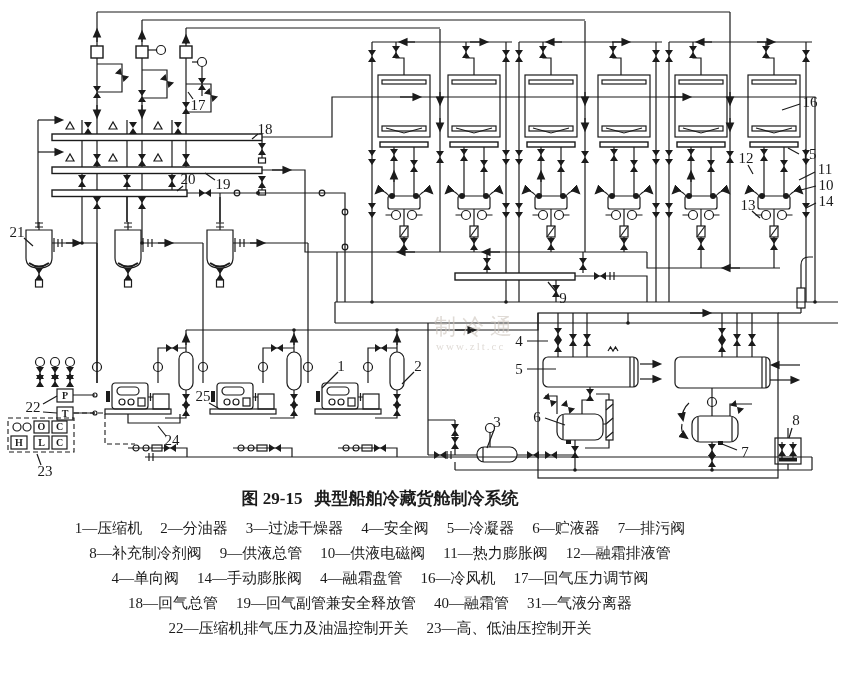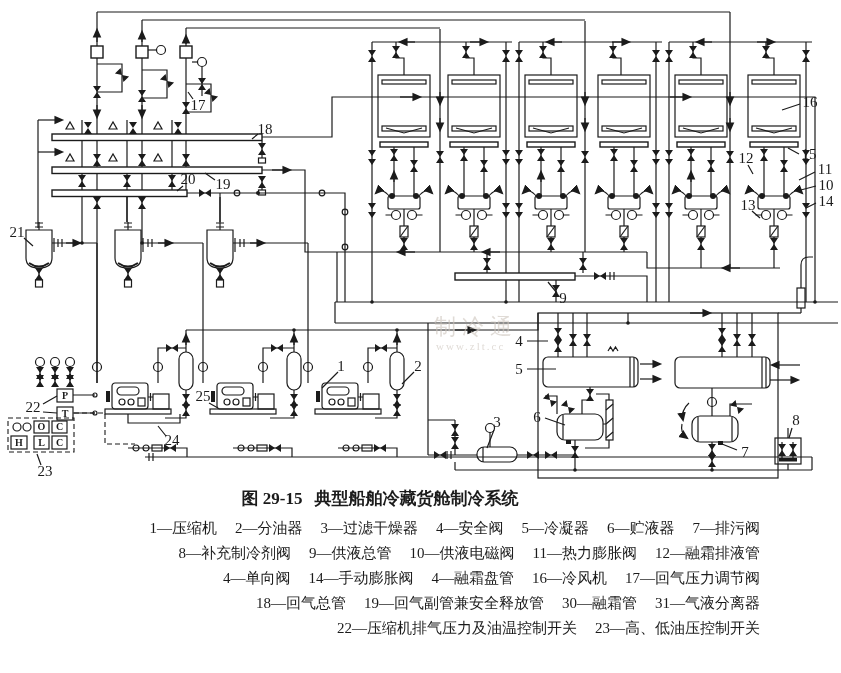--- a/index.html
+++ b/index.html
@@ -12,21 +12,21 @@
   .blk{fill:#1b1b1b;stroke:none;}
   .dash{fill:none;stroke:#1b1b1b;stroke-width:1.1;stroke-dasharray:5 3;}
   .callout{font-size:15px;fill:#1b1b1b;}
   .boxletter{font-size:10px;font-weight:bold;fill:#1b1b1b;}
   .wm1{font-size:22px;letter-spacing:6px;fill:#ccc4bc;opacity:.6;}
   .wm2{font-size:11px;letter-spacing:2px;fill:#ccc4bc;opacity:.6;}
   .caption{position:absolute;left:0;width:760px;text-align:center;}
   .title-line{top:487px;font-size:17px;font-weight:bold;}
   .title-line span{margin:0 6px;}
   .legend{top:516px;}
-  .legend-row{font-size:15px;line-height:25px;white-space:nowrap;text-align:right;}
+  .legend-row{font-size:15px;line-height:25px;white-space:nowrap;}
   .legend-item + .legend-item{margin-left:1.2em;}
 </style>
 </head>
 <body>
 
 <div class="figure">
 
 <svg width="841" height="480" viewBox="0 0 841 480">
 <defs>
   <marker id="arr" markerWidth="9" markerHeight="9" viewBox="0 0 10 10" refX="7" refY="5" orient="auto-start-reverse">
@@ -536,17 +536,17 @@
 </svg>
 
 
 <div class="caption title-line">
   <span>图 29-15</span><span>典型船舶冷藏货舱制冷系统</span>
 </div>
 <div class="caption legend">
       <div class="legend-row"><span class="legend-item">1—压缩机</span><span class="legend-item">2—分油器</span><span class="legend-item">3—过滤干燥器</span><span class="legend-item">4—安全阀</span><span class="legend-item">5—冷凝器</span><span class="legend-item">6—贮液器</span><span class="legend-item">7—排污阀</span></div>
       <div class="legend-row"><span class="legend-item">8—补充制冷剂阀</span><span class="legend-item">9—供液总管</span><span class="legend-item">10—供液电磁阀</span><span class="legend-item">11—热力膨胀阀</span><span class="legend-item">12—融霜排液管</span></div>
       <div class="legend-row"><span class="legend-item">4—单向阀</span><span class="legend-item">14—手动膨胀阀</span><span class="legend-item">4—融霜盘管</span><span class="legend-item">16—冷风机</span><span class="legend-item">17—回气压力调节阀</span></div>
-      <div class="legend-row"><span class="legend-item">18—回气总管</span><span class="legend-item">19—回气副管兼安全释放管</span><span class="legend-item">30—融霜管</span><span class="legend-item">31—气液分离器</span></div>
+      <div class="legend-row"><span class="legend-item">18—回气总管</span><span class="legend-item">19—回气副管兼安全释放管</span><span class="legend-item">40—融霜管</span><span class="legend-item">31—气液分离器</span></div>
       <div class="legend-row"><span class="legend-item">22—压缩机排气压力及油温控制开关</span><span class="legend-item">23—高、低油压控制开关</span></div>
     </div>
 
 </div>
 
 </body></html>

